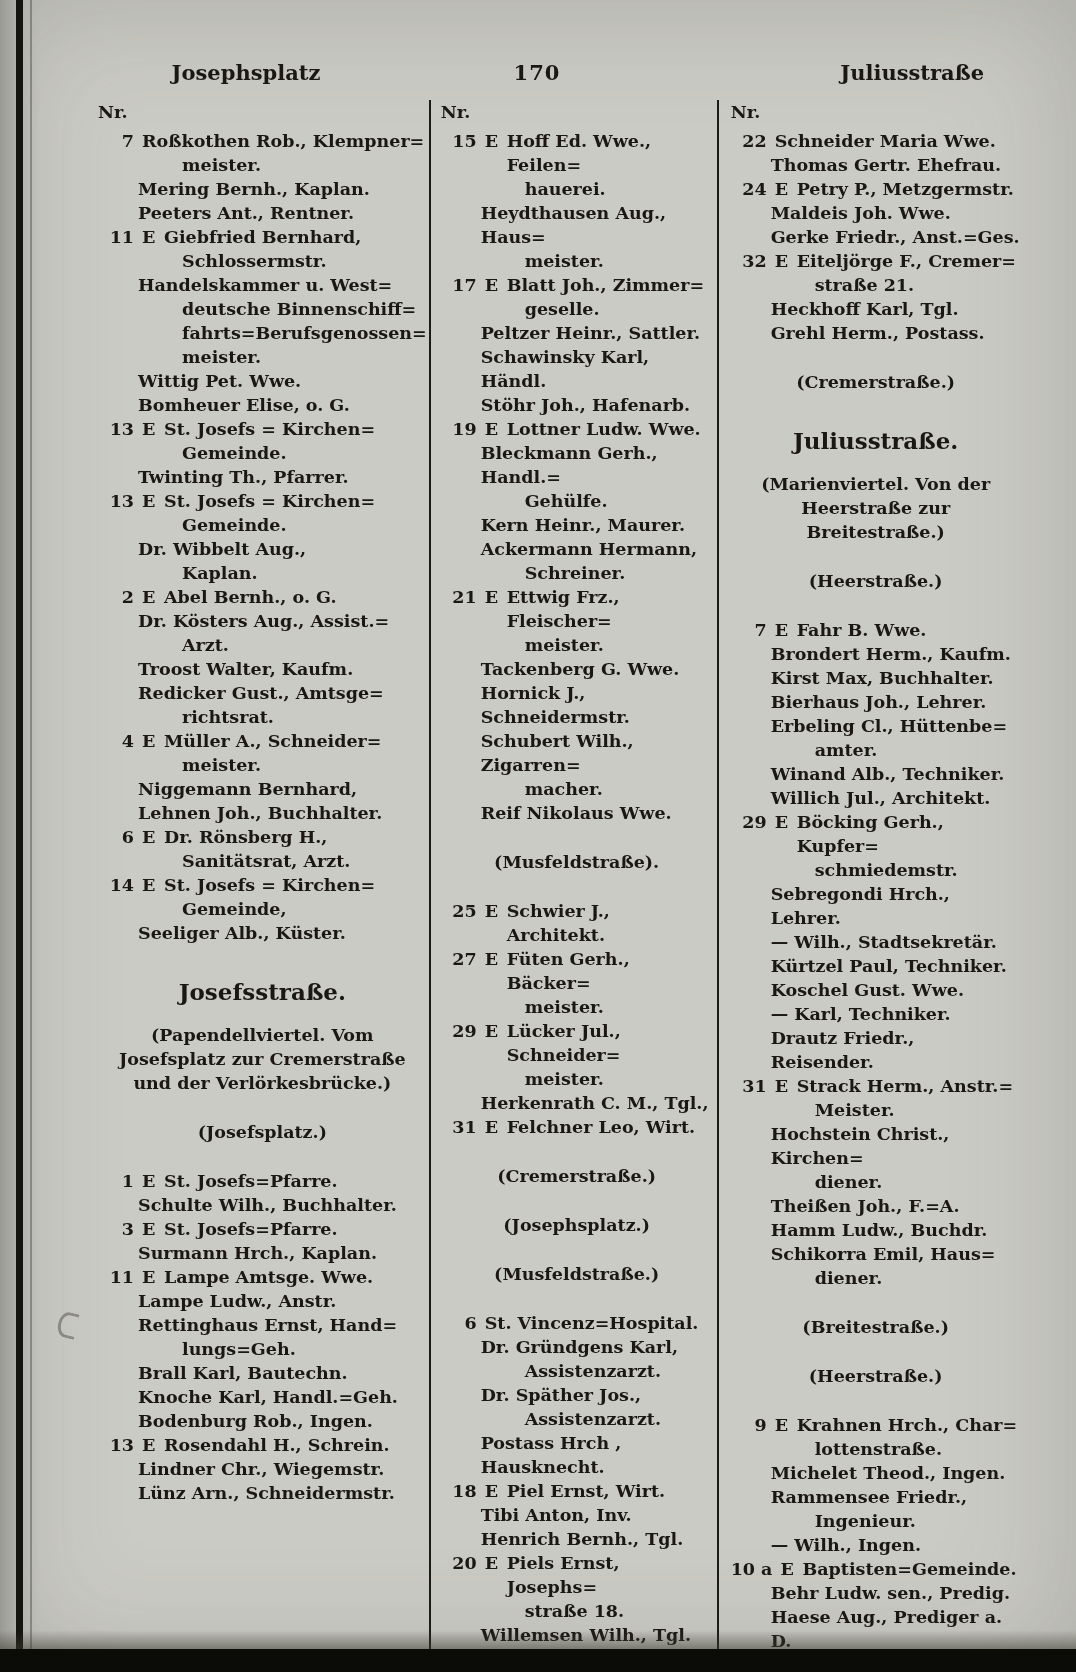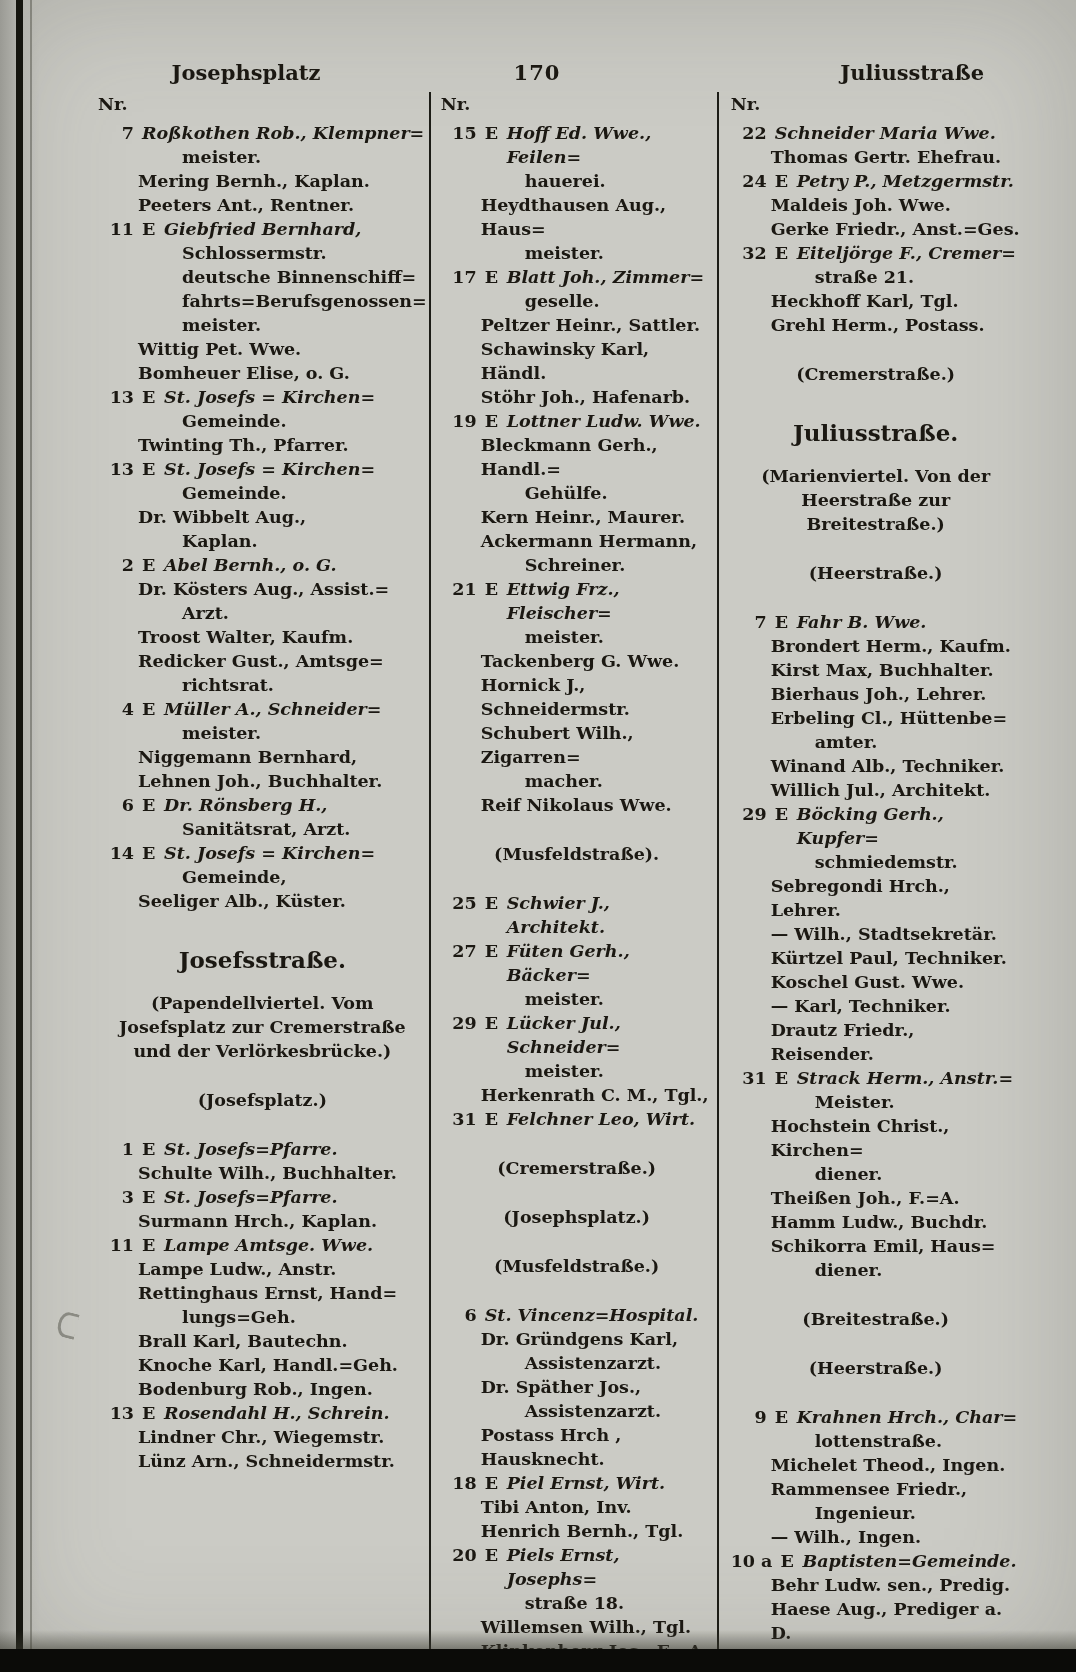--- a/index.html
+++ b/index.html
@@ -39,39 +39,39 @@
   }
   .stray-mark{
     position:absolute; left:58px; top:1312px; width:16px; height:20px;
     border:3px solid rgba(90,90,80,.55);
     border-right:none; border-radius:60% 0 0 60%;
     transform:rotate(14deg);
   }
 
   .page{ position:absolute; left:98px; top:58px; width:886px; }
 
-  .header{ display:flex; font-size:21px; line-height:30px; margin-bottom:4px; }
+  .header{ display:flex; font-size:21px; line-height:30px; margin-bottom:12px; }
   .header .h-left  { width:296px; text-align:center; }
   .header .h-mid   { width:286px; text-align:center; letter-spacing:1px; }
   .header .h-right { width:304px; text-align:right; }
 
   .cols{ display:flex; }
   .col{ font-size:17.5px; line-height:24px; box-sizing:border-box; }
   .col-1{ flex:0 0 294px; padding-right:2px; }
   .col-2{ flex:0 0 290px; border-left:2px solid #1c1c16; border-right:2px solid #1c1c16;
           padding:0 4px 0 10px; }
   .col-3{ flex:0 0 302px; padding-left:12px; }
 
   .nr-label{ margin-bottom:5px; }
 
   .entry .line{ min-height:24px; }
   .line.first{ display:flex; align-items:baseline; }
   .num{ flex:0 0 36px; text-align:right; padding-right:8px; white-space:nowrap; }
   .flag{ flex:0 0 22px; }
-  .txt{ flex:1;font-style:italic; }
+  .txt{ flex:1; }
   .line.plain{ padding-left:40px; }
   .line.cont{ padding-left:84px; }
 
   .center{ text-align:center; margin:25px 0; }
   .note{ text-align:center; margin:12px 0 10px; }
   .note div{ min-height:24px; }
   .heading{ text-align:center; font-size:23px; line-height:30px; margin:32px 0 16px; }
 </style>
 </head>
 <body>
@@ -106,20 +106,21 @@
         </div>
         <div class="entry">
           <div class="line first">
             <span class="num">11</span>
             <span class="flag">E</span>
             <span class="txt">Giebfried Bernhard,</span>
           </div>
           <div class="line cont">Schlossermstr.</div>
         </div>
         <div class="entry">
+          <div class="line plain">Handelskammer u. West=</div>
           <div class="line cont">deutsche Binnenschiff=</div>
           <div class="line cont">fahrts=Berufsgenossen=</div>
           <div class="line cont">meister.</div>
         </div>
         <div class="entry">
           <div class="line plain">Wittig Pet. Wwe.</div>
         </div>
         <div class="entry">
           <div class="line plain">Bomheuer Elise, o. G.</div>
         </div>

